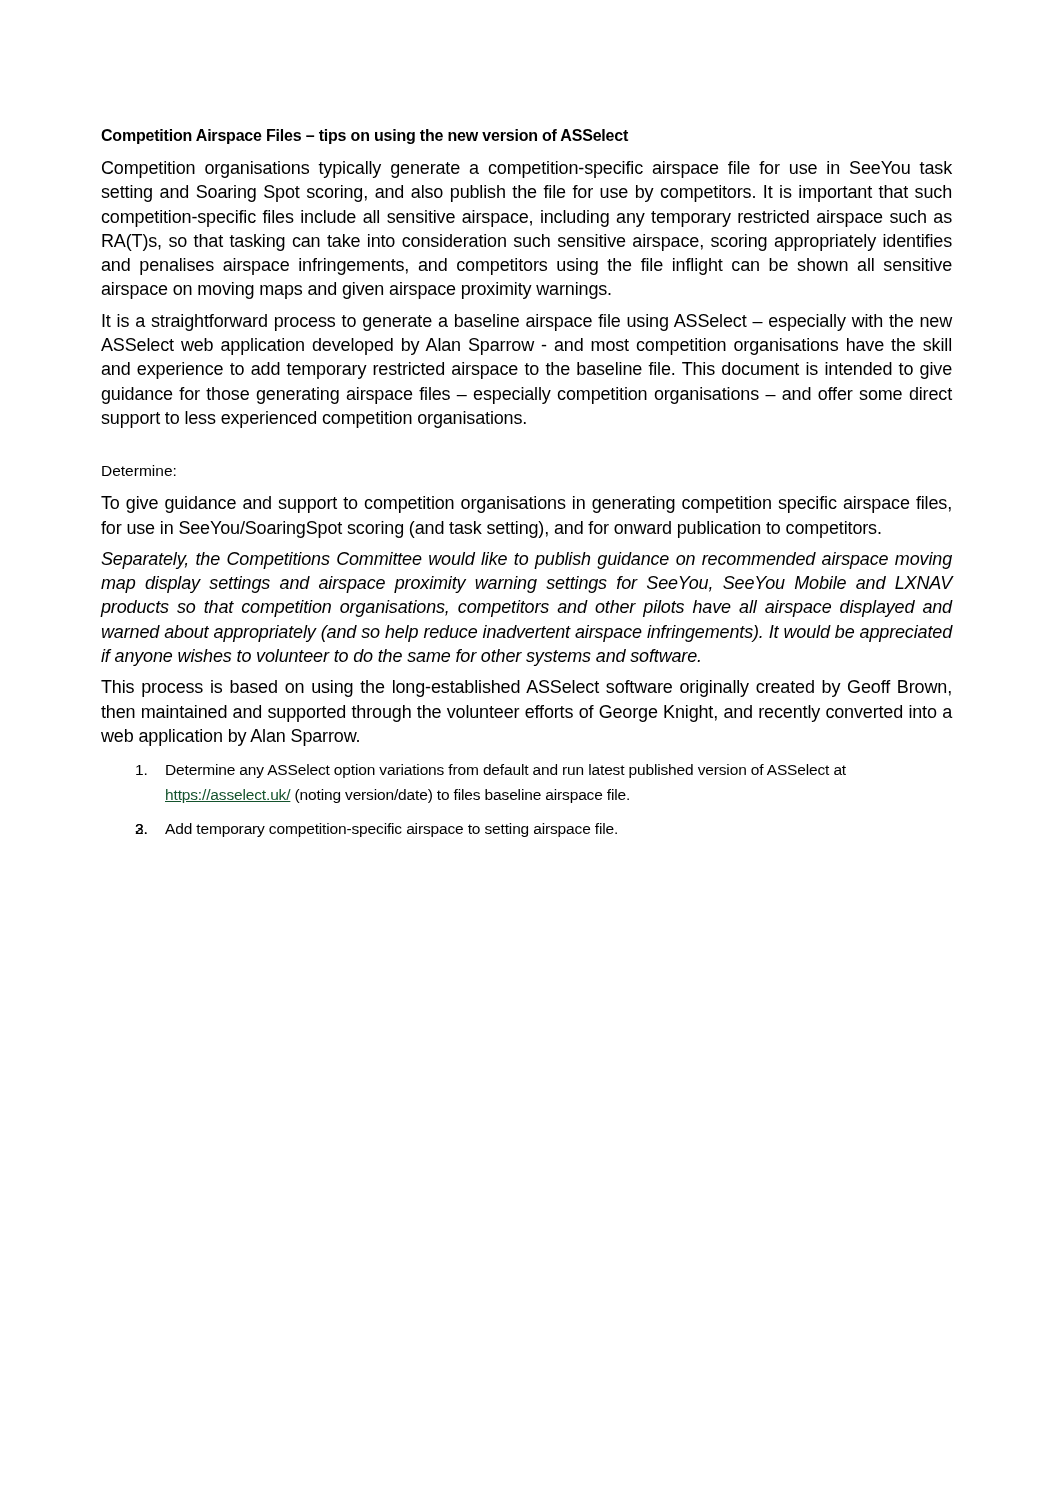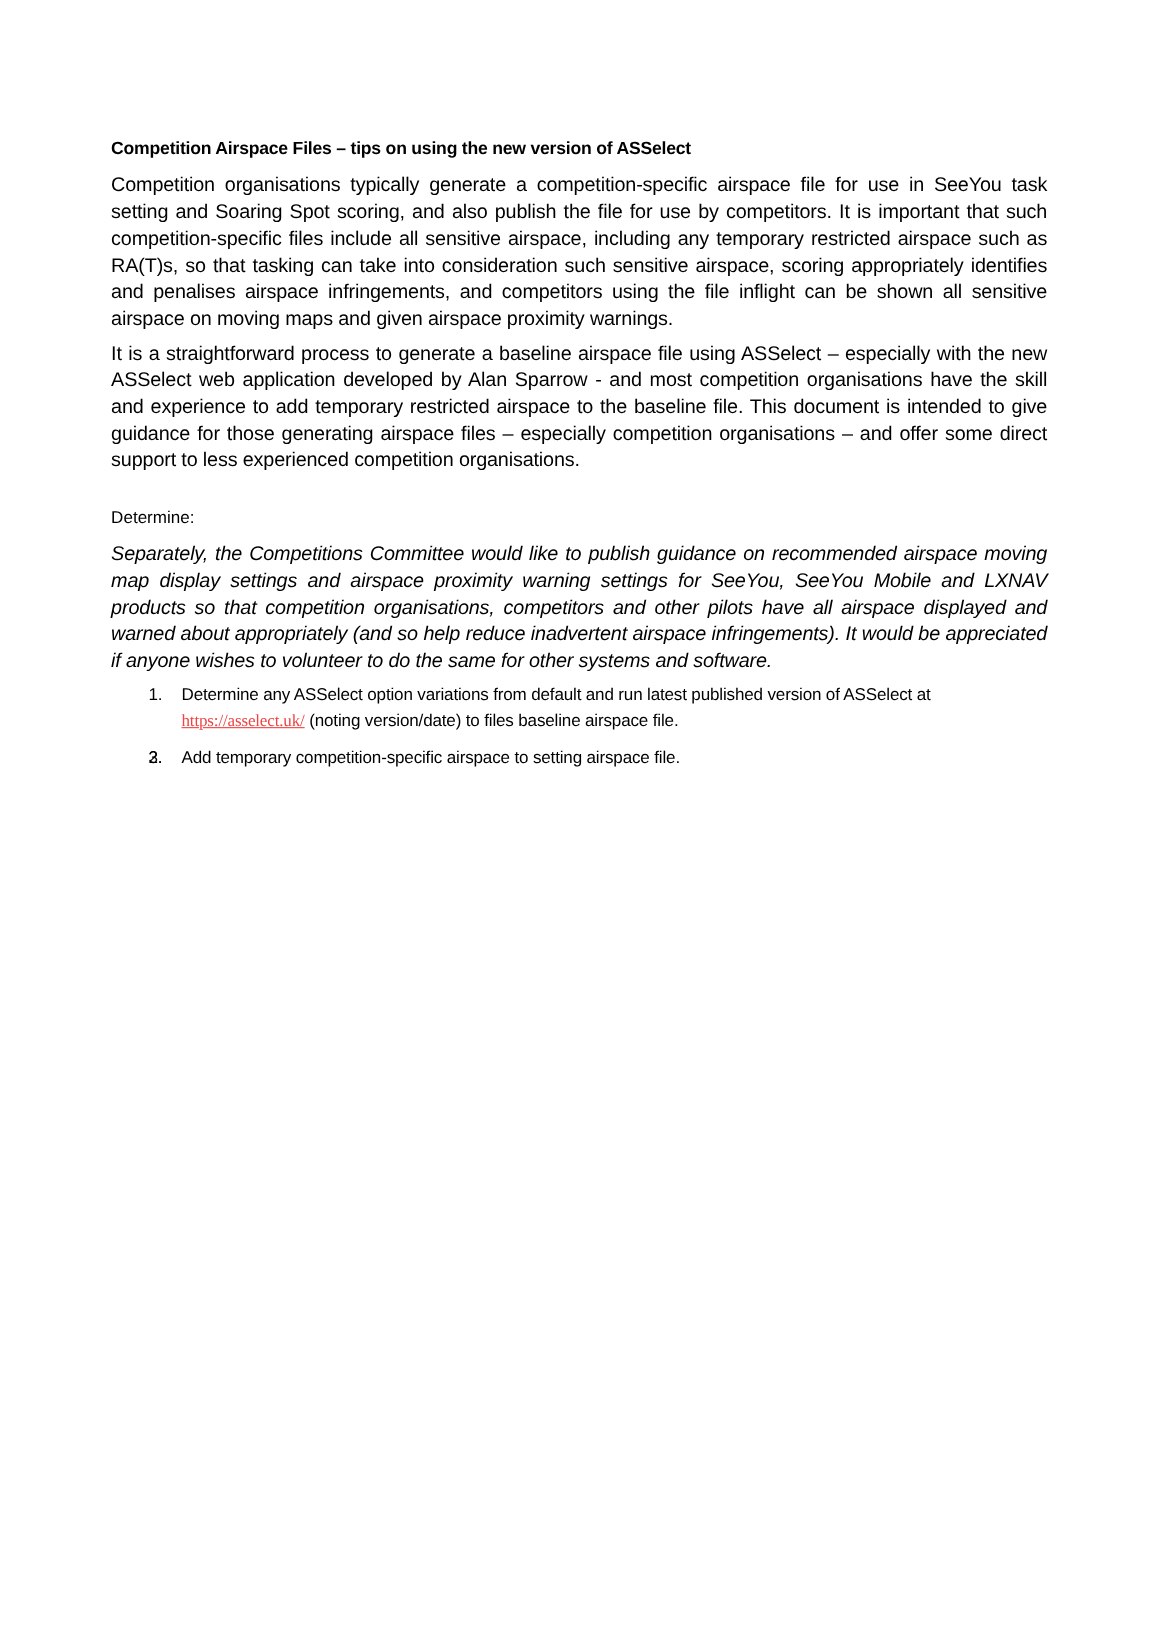--- a/index.html
+++ b/index.html
@@ -7,36 +7,38 @@
          font-family: "Liberation Sans", sans-serif; color: #000; }
   .page { position: absolute; left: 101px; top: 126px; width: 851px; }
   .title { font-weight: bold; font-size: 16px; line-height: 20px; margin: 0 0 10px 0; letter-spacing: -0.2px; }
   .heading { font-size: 15.5px; line-height: 20px; margin: 0 0 10px 0; }
   p.body { font-size: 18px; line-height: 24.3px; margin: 0 0 7px 0; text-align: justify; letter-spacing: -0.15px; }
   p.italic { font-style: italic; }
   .gap { height: 24px; }
   ol.steps { margin: 0; padding: 0; list-style: none; }
   ol.steps li { position: relative; padding-left: 64px; font-size: 15.5px; line-height: 24.3px; margin: 0 0 10px 0; letter-spacing: -0.15px; }
   ol.steps li .num { position: absolute; left: 34px; top: 0; }
-  a.link { color: #ef4444; text-decoration: underline; font-family: Liberation Serif, serif; }
+  a.link { color: #14532d; text-decoration: underline; }
 </style>
 </head>
 <body>
 
 <div class="page">
   <div class="title">Competition Airspace Files – tips on using the new version of ASSelect</div>
 
   <p class="body">Competition organisations typically generate a competition-specific airspace file for use in SeeYou task setting and Soaring Spot scoring, and also publish the file for use by competitors.  It is important that such competition-specific files include all sensitive airspace, including any temporary restricted airspace such as RA(T)s, so that tasking can take into consideration such sensitive airspace, scoring appropriately identifies and penalises airspace infringements, and competitors using the file inflight can be shown all sensitive airspace on moving maps and given airspace proximity warnings.</p>
   <p class="body">It is a straightforward process to generate a baseline airspace file using ASSelect – especially with the new ASSelect web application developed by Alan Sparrow - and most competition organisations have the skill and experience to add temporary restricted airspace to the baseline file.  This document is intended to give guidance for those generating airspace files – especially competition organisations – and offer some direct support to less experienced competition organisations.</p>
 
   <div class="gap"></div>
 
   <div class="heading">Determine:</div>
+  <p class="body">To give guidance and support to competition organisations in generating competition specific airspace files, for use in SeeYou/SoaringSpot scoring (and task setting), and for onward publication to competitors.</p>
   <p class="body italic">Separately, the Competitions Committee would like to publish guidance on recommended airspace moving map display settings and airspace proximity warning settings for SeeYou, SeeYou Mobile and LXNAV products so that competition organisations, competitors and other pilots have all airspace displayed and warned about appropriately (and so help reduce inadvertent airspace infringements).  It would be appreciated if anyone wishes to volunteer to do the same for other systems and software.</p>
 
+  <p class="body" style="margin-bottom:10px">This process is based on using the long-established ASSelect software originally created by Geoff Brown, then maintained and supported through the volunteer efforts of George Knight, and recently converted into a web application by Alan Sparrow.</p>
 
   <ol class="steps">
     <li>
       <span class="num">1.</span>
       <span>Determine any ASSelect option variations from default and run latest published version of ASSelect at </span><a class="link" href="#">https://asselect.uk/</a><span> (noting version/date) to files baseline airspace file.</span>
     </li>
     <li>
       <span class="num">2.</span>
     </li>
     <li>

